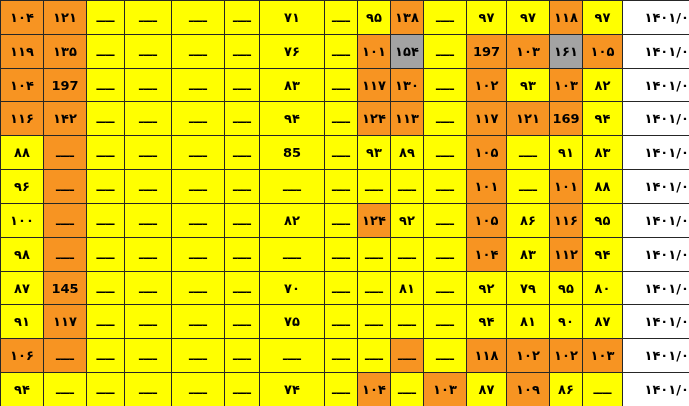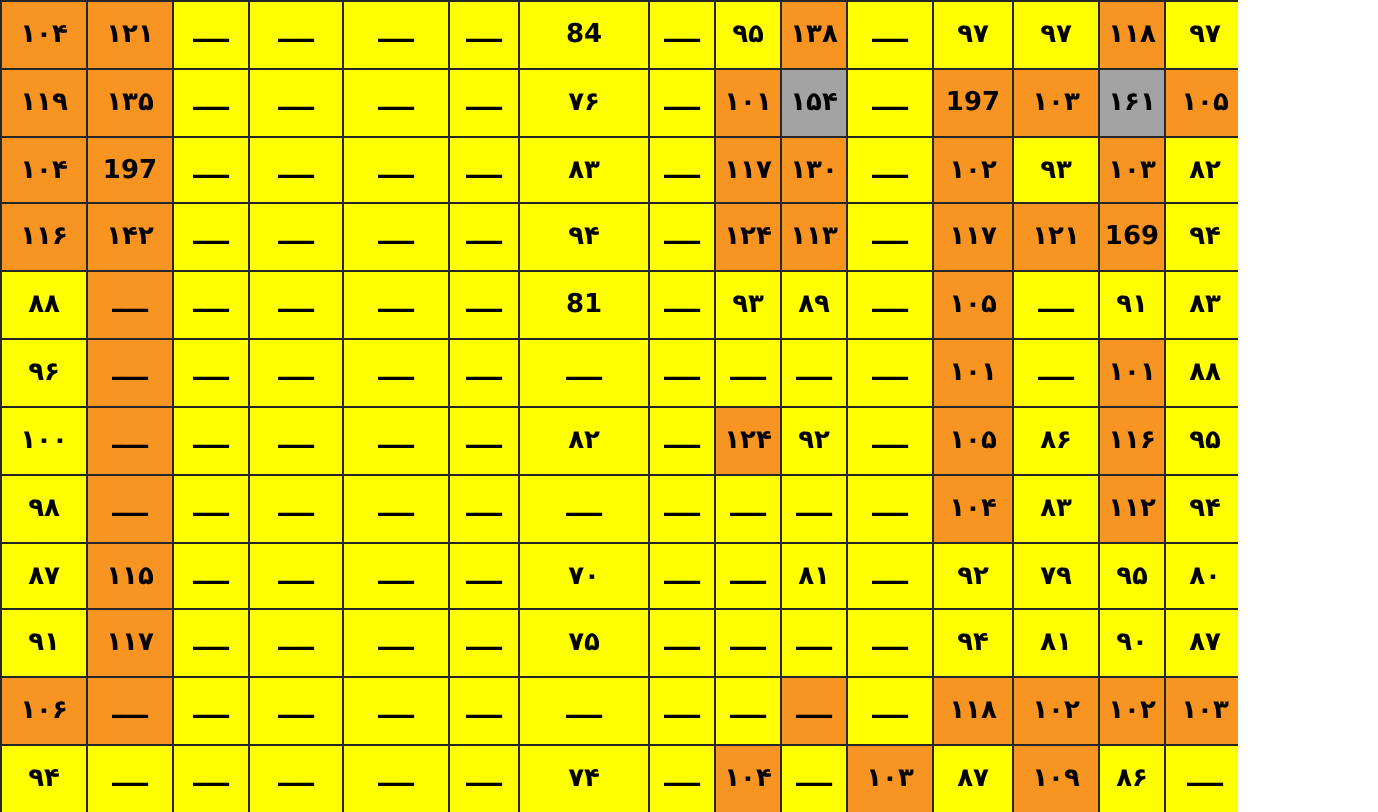--- a/index.html
+++ b/index.html
@@ -2,21 +2,21 @@
 <html><head>
 <meta charset="utf-8">
 <style>
   * { box-sizing: border-box; }
   html, body {
     margin: 0; padding: 0;
     background: #ffffff;
     font-family: "DejaVu Sans", sans-serif;
   }
   #root {
-    width: 619px; height: 406px;
+    width: 689px; height: 406px;
     position: relative;
     overflow: hidden;
     background: #ffff00;
   }
   table.aqi-table {
     width: 689px;
     height: 406px;
     border-collapse: collapse;
     table-layout: fixed;
   }
@@ -67,21 +67,21 @@
         <col style="width: 117px;">
       </colgroup>
     <tbody id="aqi-body">
         <tr style="height: 33.8333px;">
           <td class="c-orange">۱۰۴</td>
           <td class="c-orange">۱۲۱</td>
           <td class="c-yellow dash">ــــ</td>
           <td class="c-yellow dash">ــــ</td>
           <td class="c-yellow dash">ــــ</td>
           <td class="c-yellow dash">ــــ</td>
-          <td class="c-yellow">84</td>
+          <td class="c-yellow">۷۱</td>
           <td class="c-yellow dash">ــــ</td>
           <td class="c-yellow">۹۵</td>
           <td class="c-orange">۱۳۸</td>
           <td class="c-yellow dash">ــــ</td>
           <td class="c-yellow">۹۷</td>
           <td class="c-yellow">۹۷</td>
           <td class="c-orange">۱۱۸</td>
           <td class="c-yellow">۹۷</td>
           <td class="c-white date-cell">۱۴۰۱/۰۶/۲۴</td>
         </tr>
@@ -139,21 +139,21 @@
           <td class="c-yellow">۹۴</td>
           <td class="c-white date-cell">۱۴۰۱/۰۶/۲۱</td>
         </tr>
         <tr style="height: 33.8333px;">
           <td class="c-yellow">۸۸</td>
           <td class="c-orange dash">ــــ</td>
           <td class="c-yellow dash">ــــ</td>
           <td class="c-yellow dash">ــــ</td>
           <td class="c-yellow dash">ــــ</td>
           <td class="c-yellow dash">ــــ</td>
-          <td class="c-yellow">81</td>
+          <td class="c-yellow">85</td>
           <td class="c-yellow dash">ــــ</td>
           <td class="c-yellow">۹۳</td>
           <td class="c-yellow">۸۹</td>
           <td class="c-yellow dash">ــــ</td>
           <td class="c-orange">۱۰۵</td>
           <td class="c-yellow dash">ــــ</td>
           <td class="c-yellow">۹۱</td>
           <td class="c-yellow">۸۳</td>
           <td class="c-white date-cell">۱۴۰۱/۰۶/۲۰</td>
         </tr>
@@ -206,21 +206,21 @@
           <td class="c-yellow dash">ــــ</td>
           <td class="c-yellow dash">ــــ</td>
           <td class="c-orange">۱۰۴</td>
           <td class="c-yellow">۸۳</td>
           <td class="c-orange">۱۱۲</td>
           <td class="c-yellow">۹۴</td>
           <td class="c-white date-cell">۱۴۰۱/۰۶/۱۷</td>
         </tr>
         <tr style="height: 33.8333px;">
           <td class="c-yellow">۸۷</td>
-          <td class="c-orange">۱۱۵</td>
+          <td class="c-orange">145</td>
           <td class="c-yellow dash">ــــ</td>
           <td class="c-yellow dash">ــــ</td>
           <td class="c-yellow dash">ــــ</td>
           <td class="c-yellow dash">ــــ</td>
           <td class="c-yellow">۷۰</td>
           <td class="c-yellow dash">ــــ</td>
           <td class="c-yellow dash">ــــ</td>
           <td class="c-yellow">۸۱</td>
           <td class="c-yellow dash">ــــ</td>
           <td class="c-yellow">۹۲</td>

